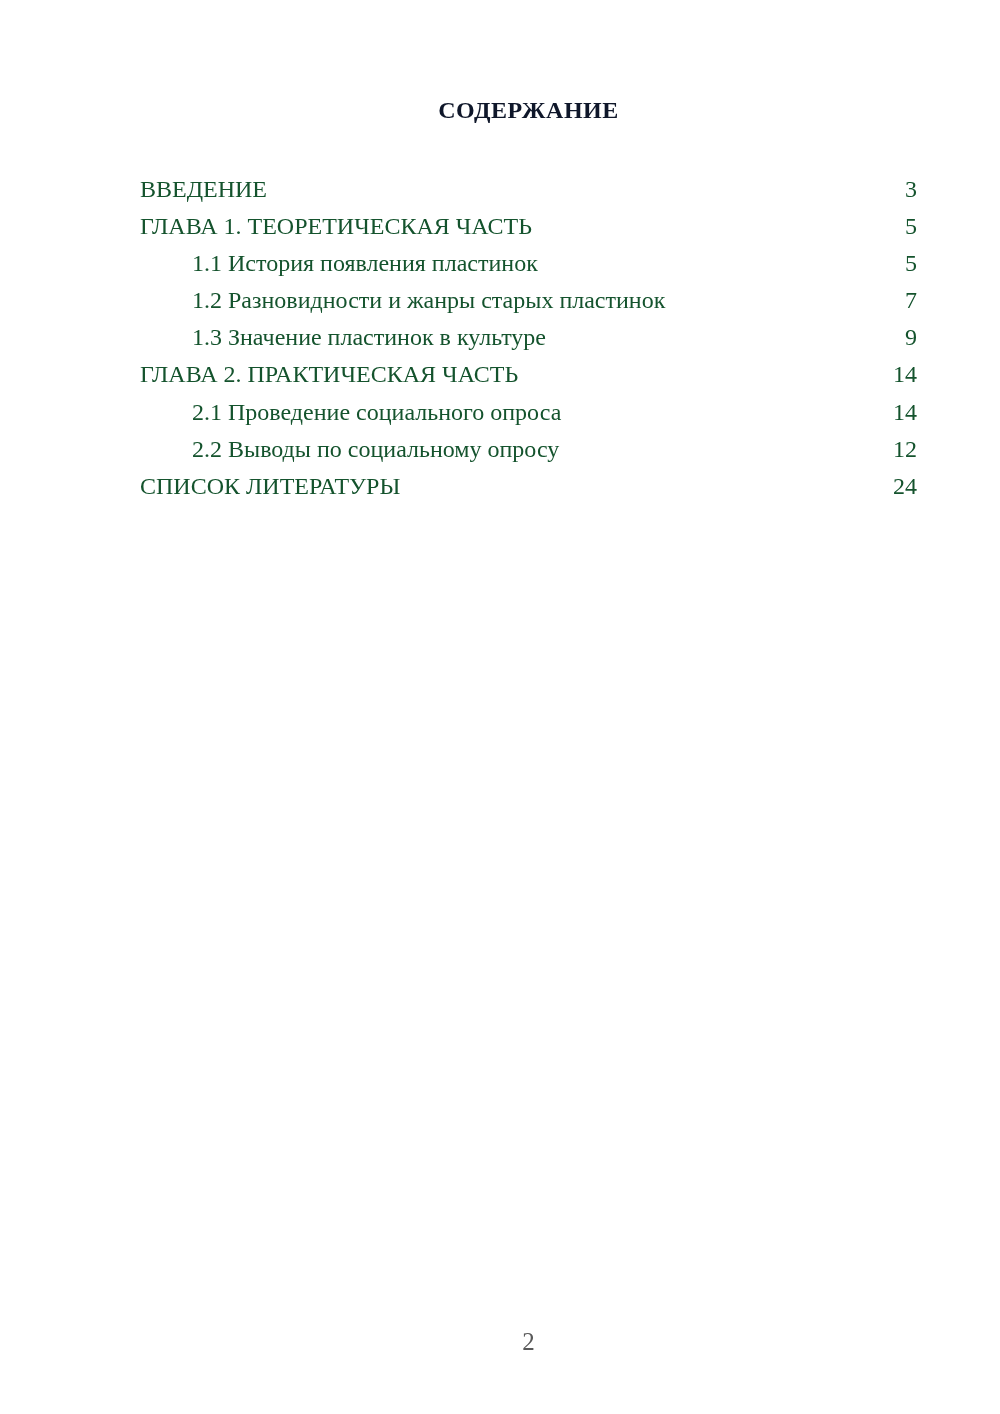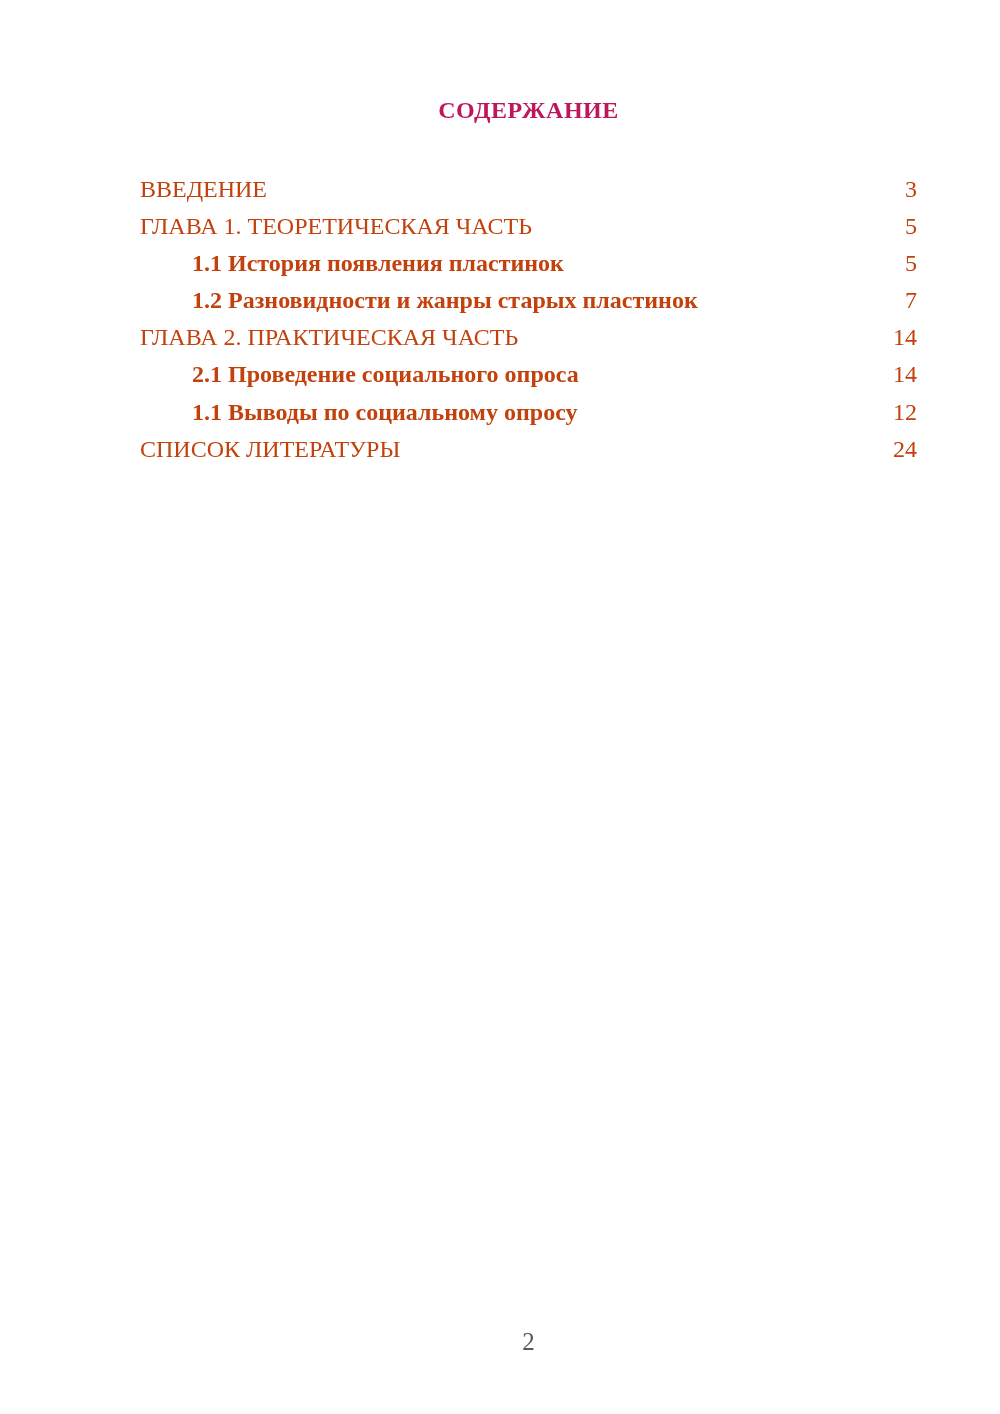--- a/index.html
+++ b/index.html
@@ -20,36 +20,36 @@
     position: absolute;
     left: 140px;
     right: 83px;
     top: 96px;
   }
   .doc-title {
     text-align: center;
     font-weight: bold;
     font-size: 24px;
     line-height: 28px;
-    color: #be185d;
+    color: #0f172a;
     letter-spacing: 0.5px;
     margin-bottom: 47px;
   }
   .toc-list { width: 100%; }
   .toc-row {
     display: flex;
     justify-content: flex-start;
     align-items: baseline;
     font-size: 24px;
     line-height: 37.1px;
-    color: #c2410c;
+    color: #14532d;
     white-space: nowrap;
   }
   .toc-row .toc-label { flex: 1 1 auto; overflow: hidden; }
-  .toc-row.sub .toc-label { padding-left: 52px; font-weight: bold; }
+  .toc-row.sub .toc-label { padding-left: 52px; }
   .toc-row .toc-page {
     flex: 0 0 auto;
     text-align: right;
     padding-left: 20px;
   }
   .page-footer {
     position: absolute;
     left: 140px;
     right: 83px;
     top: 1328px;
@@ -74,30 +74,34 @@
           <span class="toc-page">5</span>
         </div>
         <div class="toc-row sub">
           <span class="toc-label">1.1 История появления пластинок</span>
           <span class="toc-page">5</span>
         </div>
         <div class="toc-row sub">
           <span class="toc-label">1.2 Разновидности и жанры старых пластинок</span>
           <span class="toc-page">7</span>
         </div>
+        <div class="toc-row sub">
+          <span class="toc-label">1.3 Значение пластинок в культуре</span>
+          <span class="toc-page">9</span>
+        </div>
         <div class="toc-row">
           <span class="toc-label">ГЛАВА 2. ПРАКТИЧЕСКАЯ ЧАСТЬ</span>
           <span class="toc-page">14</span>
         </div>
         <div class="toc-row sub">
           <span class="toc-label">2.1 Проведение социального опроса</span>
           <span class="toc-page">14</span>
         </div>
         <div class="toc-row sub">
-          <span class="toc-label">1.1 Выводы по социальному опросу</span>
+          <span class="toc-label">2.2 Выводы по социальному опросу</span>
           <span class="toc-page">12</span>
         </div>
         <div class="toc-row">
           <span class="toc-label">СПИСОК ЛИТЕРАТУРЫ</span>
           <span class="toc-page">24</span>
         </div>
       </div>
   </div>
   <div class="page-footer">
     <span>2</span>

